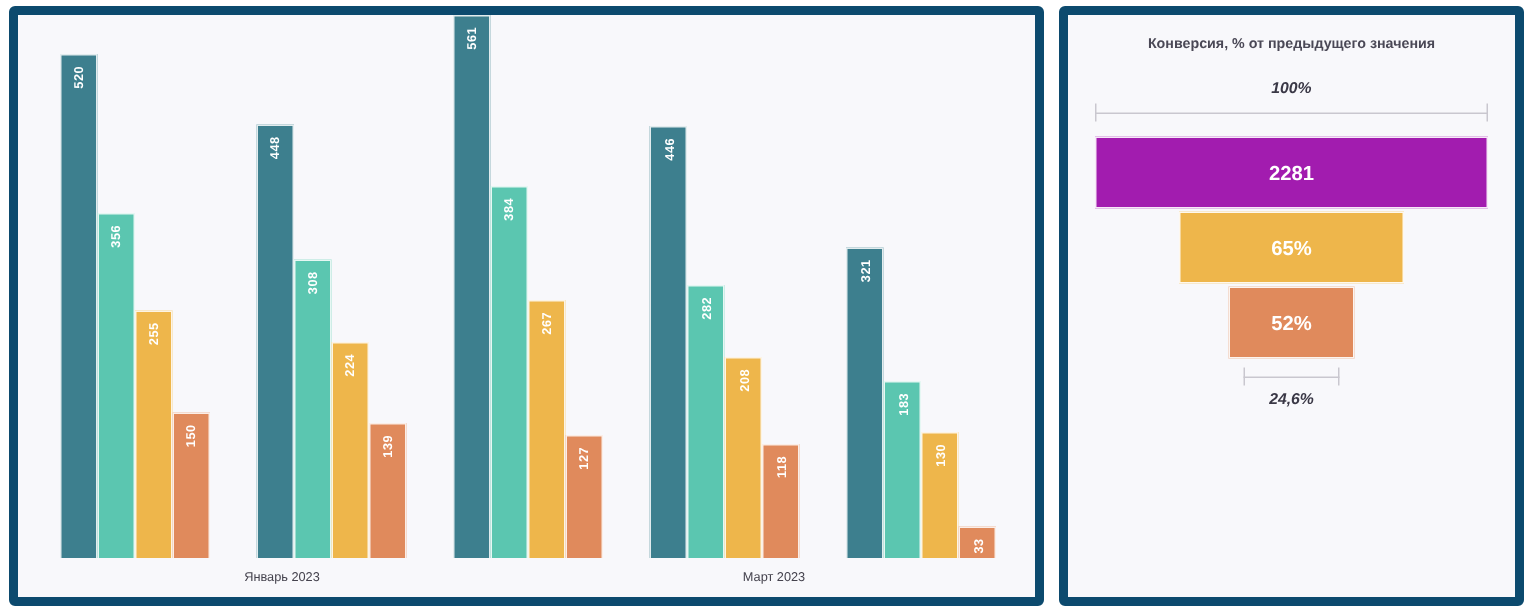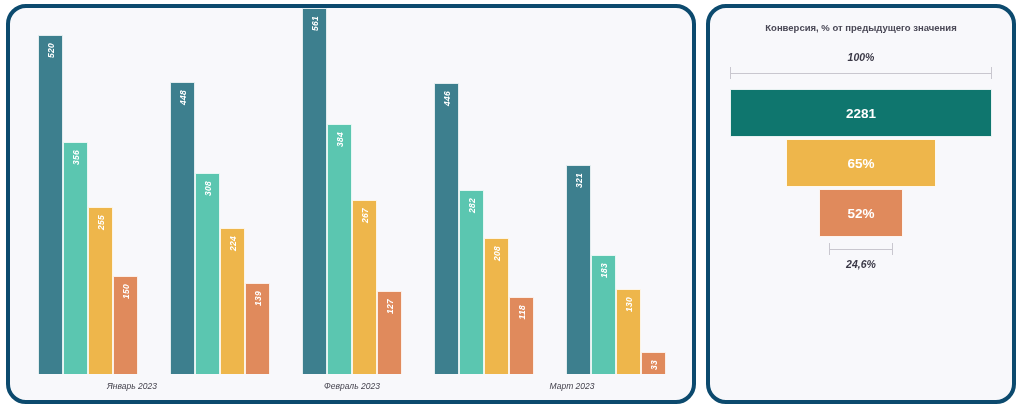--- a/index.html
+++ b/index.html
@@ -13,34 +13,33 @@
     width: 1024px; height: 408px;
     display: flex;
     background: #ffffff;
     padding: 4px 6px 4px 6px;
     gap: 10px;
   }
 
   
   .panel {
     background: #f8f8fb;
-    border: 4px solid #0c4a6e;
-    border-radius: 20px;
+    border: 6px solid #0c4a6e;
+    border-radius: 4px;
     position: relative;
   }
   .panel-bars { width: 690px; height: 400px; }
   .panel-funnel { width: 310px; height: 400px; }
 
   
   .bars-inner {
     position: absolute;
     left: 0; right: 0; top: 0; bottom: 0;
     display: flex;
     flex-direction: column;
-    font-style: italic;
   }
   .plot {
     position: relative;
     flex: 1;
     display: flex;
     align-items: flex-end;
     justify-content: space-around;
     padding: 0 10px 0 12px;
   }
   .group {
@@ -246,42 +245,41 @@
           </div>
           <div class="bar c3" style="height:5.9%">
             <span class="vlabel">33</span>
           </div>
         </div>
 
       </div>
 
       <div class="xaxis">
         <div class="xlabel">Январь 2023</div>
-        <div class="xlabel">Февраль 2023</div>
         <div class="xlabel">Март 2023</div>
       </div>
 
 
     </div>
   </div>
 
   <div class="panel panel-funnel">
     <div class="funnel-inner">
 
       <div class="funnel-title">Конверсия, % от предыдущего значения</div>
 
       <div class="bracket-label">100%</div>
       <div class="bracket bracket-top">
         <div class="tick l"></div>
         <div class="line"></div>
         <div class="tick r"></div>
       </div>
 
       <div class="funnel-stack">
-        <div class="fbar" style="width:262px;background:#0f766e">
+        <div class="fbar" style="width:262px;background:#a21caf">
           <span>2281</span>
         </div>
         <div class="fbar" style="width:150px;background:#eeb64b">
           <span>65%</span>
         </div>
         <div class="fbar" style="width:84px;background:#e08a5c">
           <span>52%</span>
         </div>
       </div>
 

